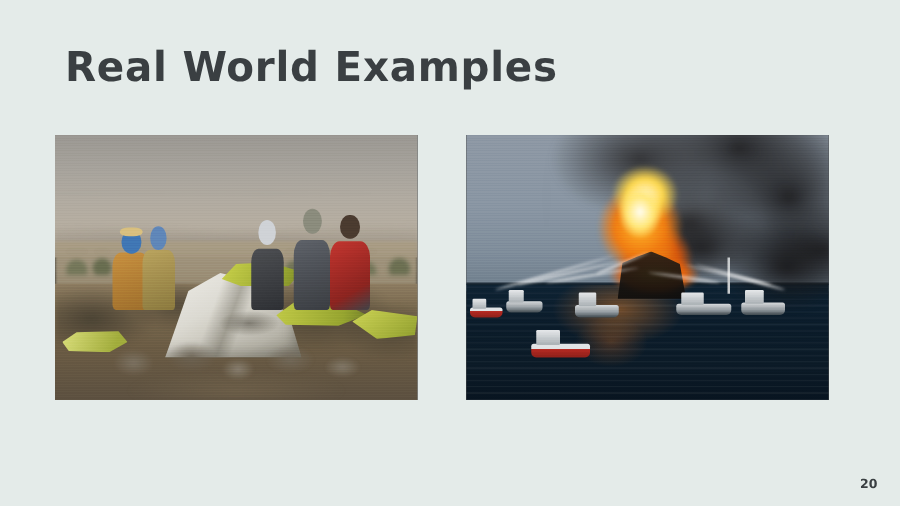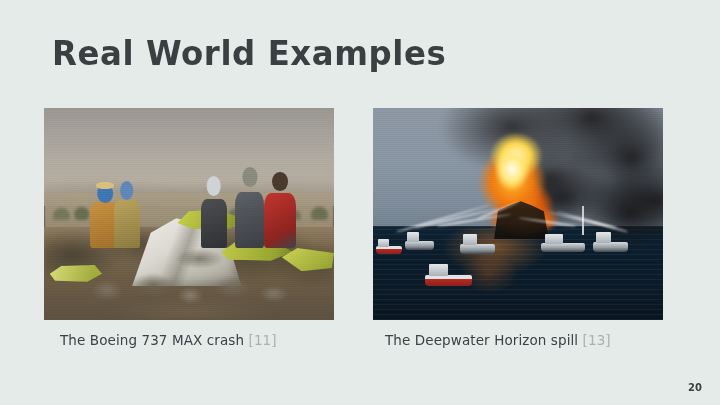--- a/index.html
+++ b/index.html
@@ -390,24 +390,20 @@
         <div class="head"></div>
       </div>
       <div class="worker w5">
         <div class="body"></div>
         <div class="head"></div>
       </div>
 
       <div class="photo-grain"></div>
     </div>
 
-    <div class="caption">
-      <span>The Boeing 737 MAX crash</span>
-      <span class="ref">[11]</span>
-    </div>
   </div>
 
   <div class="figure right">
 
     <div class="photo" role="img">
       <div class="dw-sky"></div>
       <div class="dw-sea"></div>
       <div class="dw-horizon"></div>
 
       <div class="dw-smoke"></div>
@@ -447,21 +443,17 @@
         <div class="super"></div>
       </div>
       <div class="boat b6 red">
         <div class="hull"></div>
         <div class="super"></div>
       </div>
 
       <div class="photo-grain"></div>
     </div>
 
-    <div class="caption">
-      <span>The Deepwater Horizon spill</span>
-      <span class="ref">[13]</span>
-    </div>
   </div>
 
   <div class="page-number">20</div>
 
 </div>
 
 </body></html>

